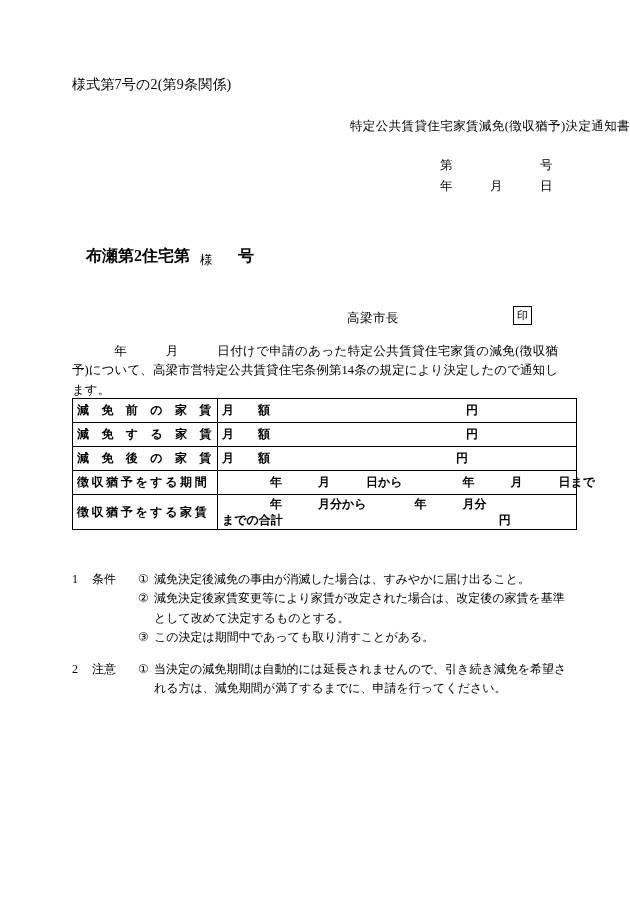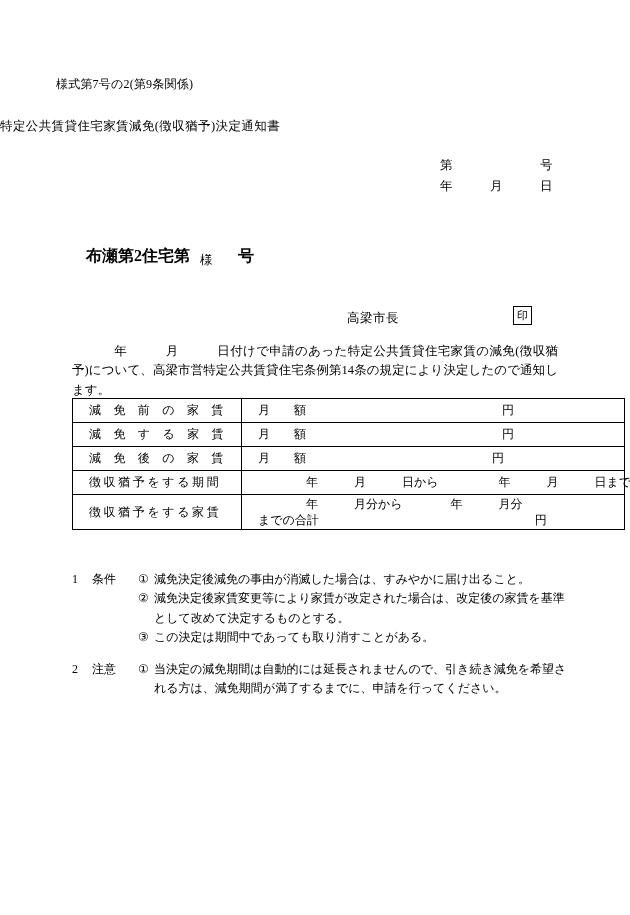--- a/index.html
+++ b/index.html
@@ -16,31 +16,31 @@
     overflow: hidden;
   }
   .page {
     position: relative;
     width: 630px;
     height: 915px;
     box-sizing: border-box;
   }
   .form-code {
     position: absolute;
-    left: 56px;
+    left: 72px;
     top: 76px;
-    font-size: 12px;
+    font-size: 14px;
     letter-spacing: 0.2px;
   }
   .doc-title {
     position: absolute;
     left: 0;
     top: 118px;
     width: 630px;
-    text-align: left;
+    text-align: right;
     font-size: 12.5px;
     letter-spacing: 0.4px;
   }
   .number-line {
     position: absolute;
     left: 440px;
     top: 157px;
     font-size: 12.5px;
     white-space: pre;
   }
@@ -101,23 +101,24 @@
     left: 72px;
     top: 398px;
     width: 486px;
     border-collapse: collapse;
     font-size: 12px;
     table-layout: fixed;
   }
   table.main td {
     border: 1px solid #000;
     height: 23px;
-    padding: 0 16px;
+    padding: 0 4px;
     vertical-align: middle;
     white-space: pre;
+    font-weight: bold;
   }
   td.label {
     width: 136px;
     letter-spacing: 0.2px;
   }
   td.label.wide {
     letter-spacing: 2.6px;
   }
   td.value {
     width: 350px;

